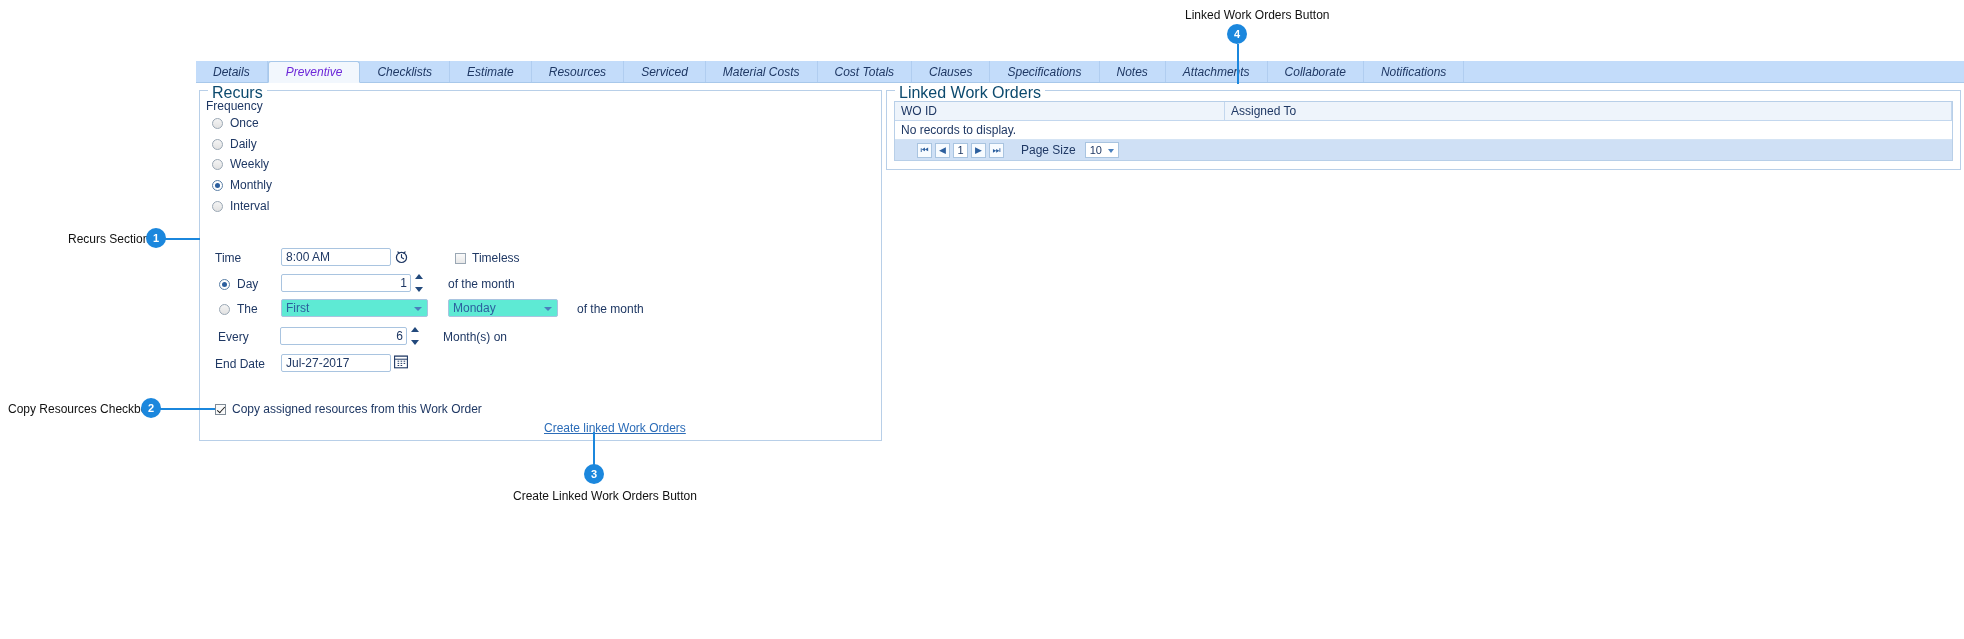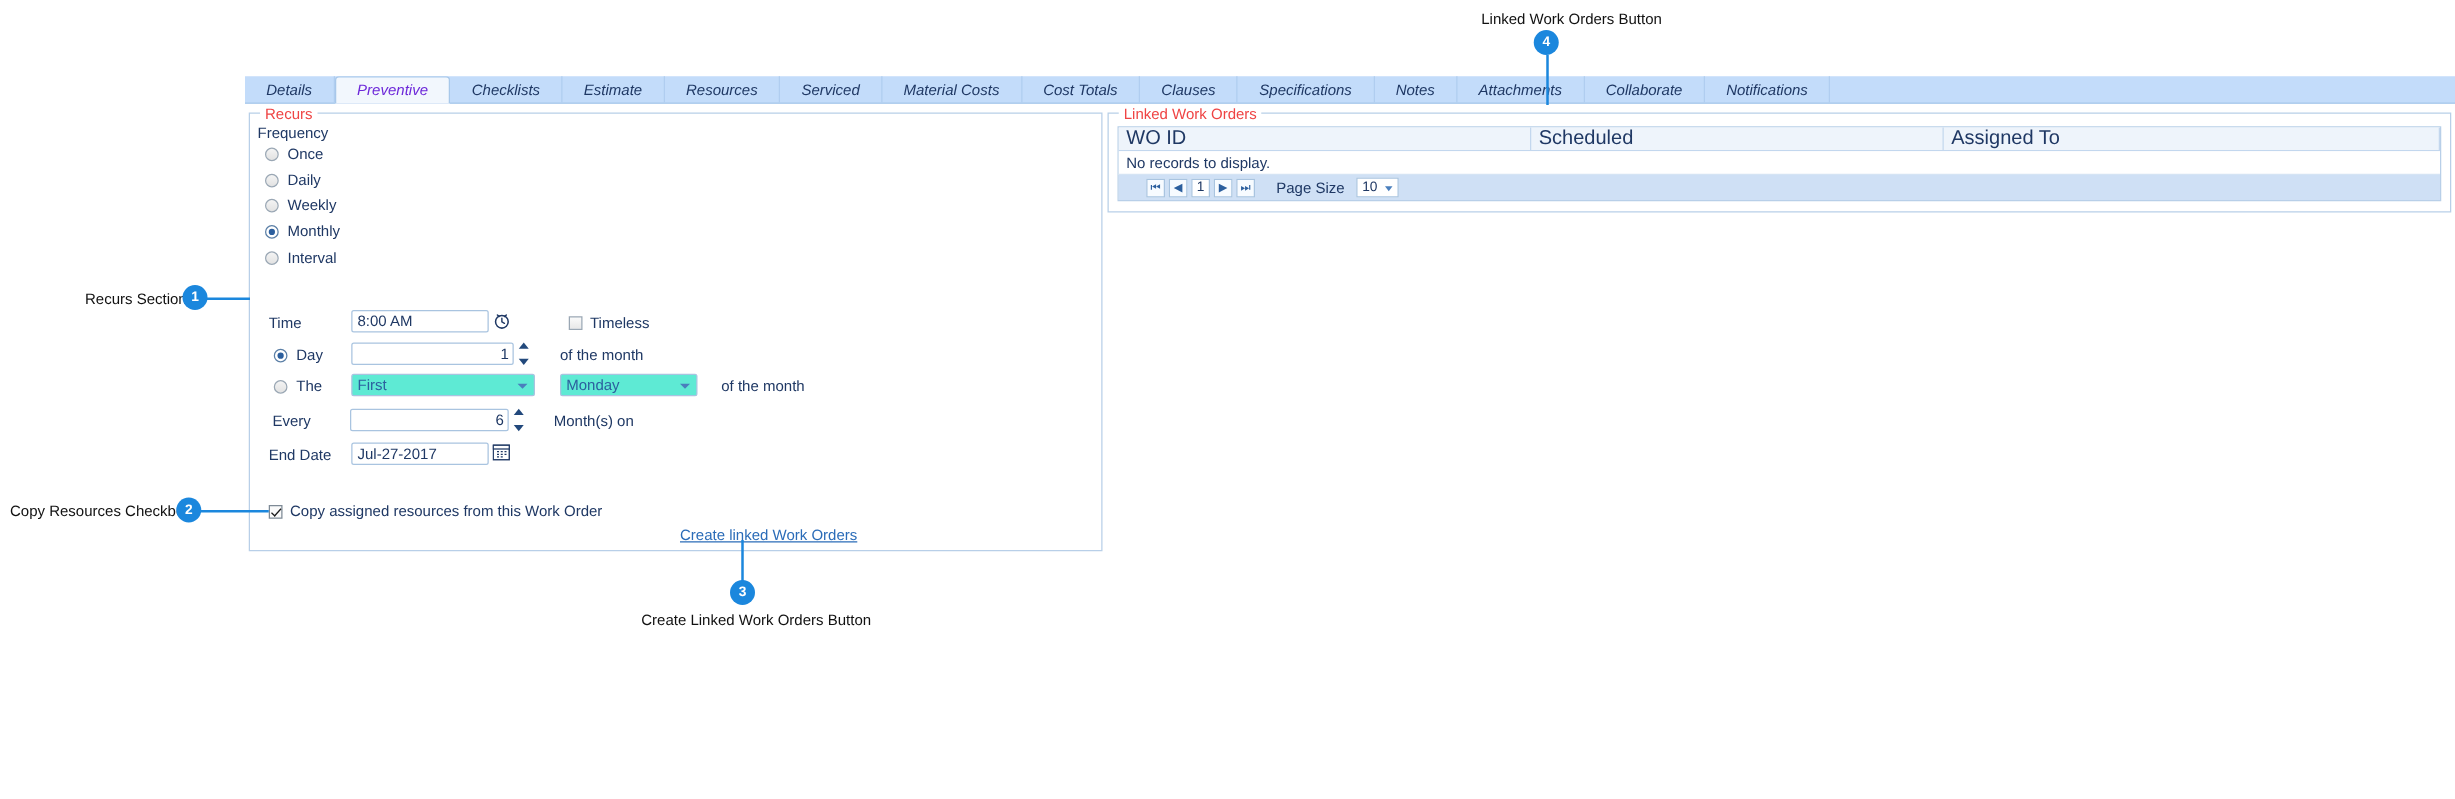--- a/index.html
+++ b/index.html
@@ -93,22 +93,22 @@
     border: 1px solid #b8cfe8;
     box-sizing: border-box;
     background: #ffffff;
   }
   .groupbox-title {
     position: absolute;
     top: -7px;
     left: 8px;
     background: #ffffff;
     padding: 0 4px;
-    font-size: 12px;
-    color: #ef4444;
+    font-size: 16px;
+    color: #0c4a6e;
   }
 
   #recurs-group {
     left: 199px;
     top: 90px;
     width: 683px;
     height: 351px;
   }
   #linked-group {
     left: 886px;
@@ -280,21 +280,21 @@
     box-sizing: border-box;
     background: #ffffff;
   }
   .grid-header {
     display: flex;
     height: 18px;
     background: #eef4fb;
     border-bottom: 1px solid #c3d7ee;
   }
   .grid-th {
-    font-size: 16px;
+    font-size: 12px;
     color: #1f3864;
     padding: 1px 6px;
     border-right: 1px solid #c3d7ee;
     box-sizing: border-box;
     line-height: 16px;
     cursor: pointer;
   }
   .grid-empty {
     font-size: 12px;
     color: #1f3864;
@@ -481,21 +481,20 @@
 
 <div class="link" style="left:544px; top:421px;">Create linked Work Orders</div>
 
 <div class="groupbox" id="linked-group">
   <span class="groupbox-title">Linked Work Orders</span>
 </div>
 
 <div class="grid">
   <div class="grid-header">
     <div class="grid-th" style="width:330px;">WO ID</div>
-    <div class="grid-th" style="width:330px;">Scheduled</div>
     <div class="grid-th" style="flex:1;">Assigned To</div>
   </div>
   <div class="grid-empty">No records to display.</div>
   <div class="grid-pager">
     <span class="pager-btn">⏮</span>
     <span class="pager-btn">◀</span>
     <span class="pager-page">1</span>
     <span class="pager-btn">▶</span>
     <span class="pager-btn">⏭</span>
     <span class="pager-label">Page Size</span>

